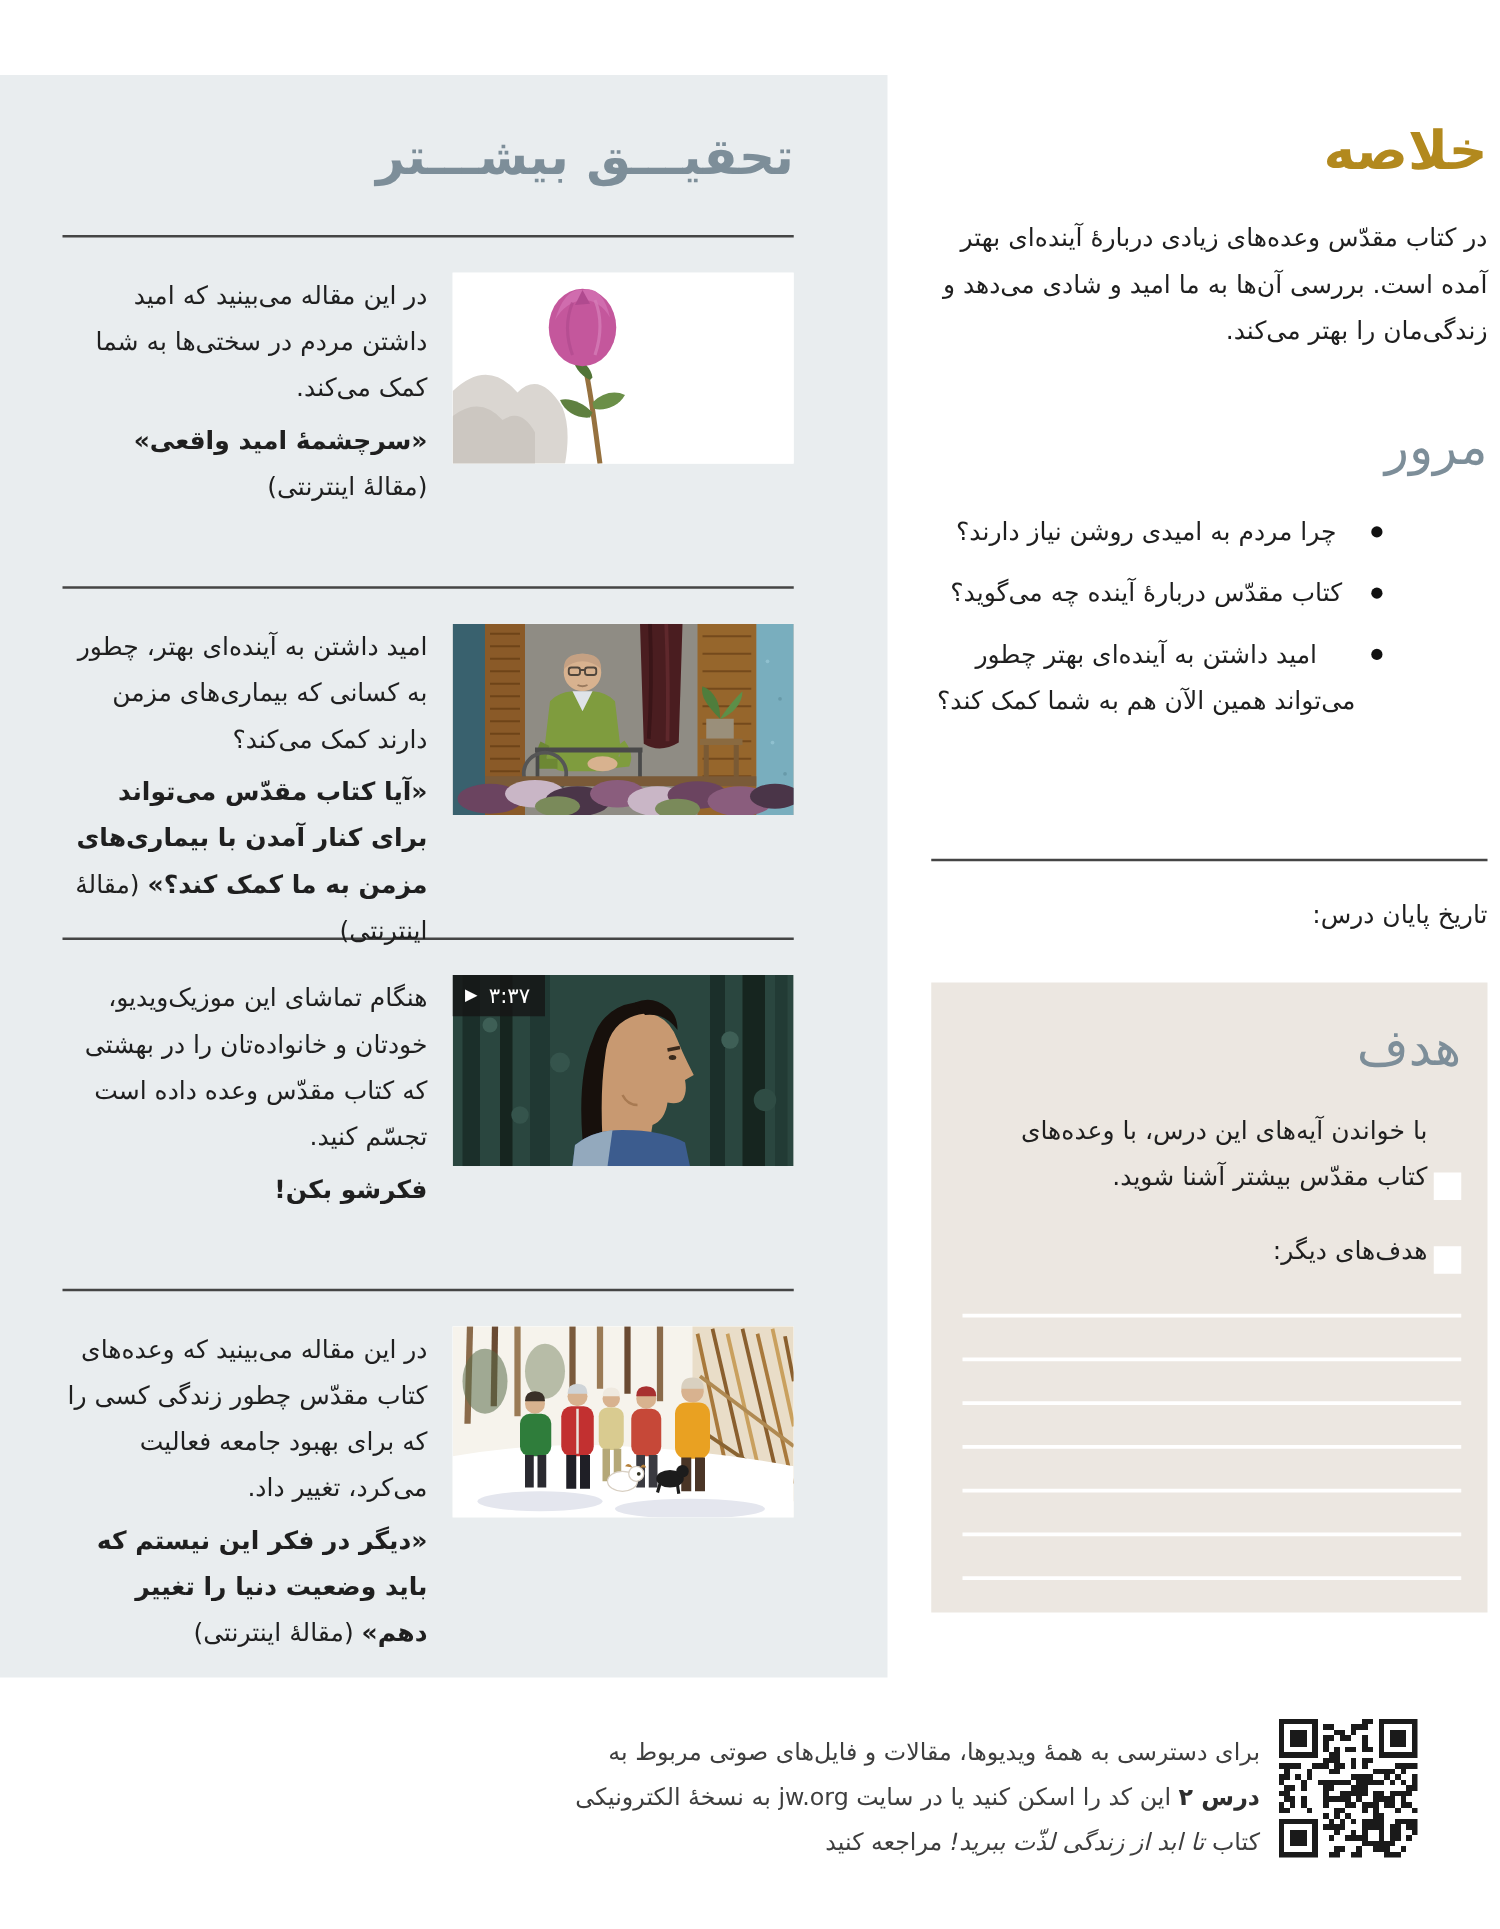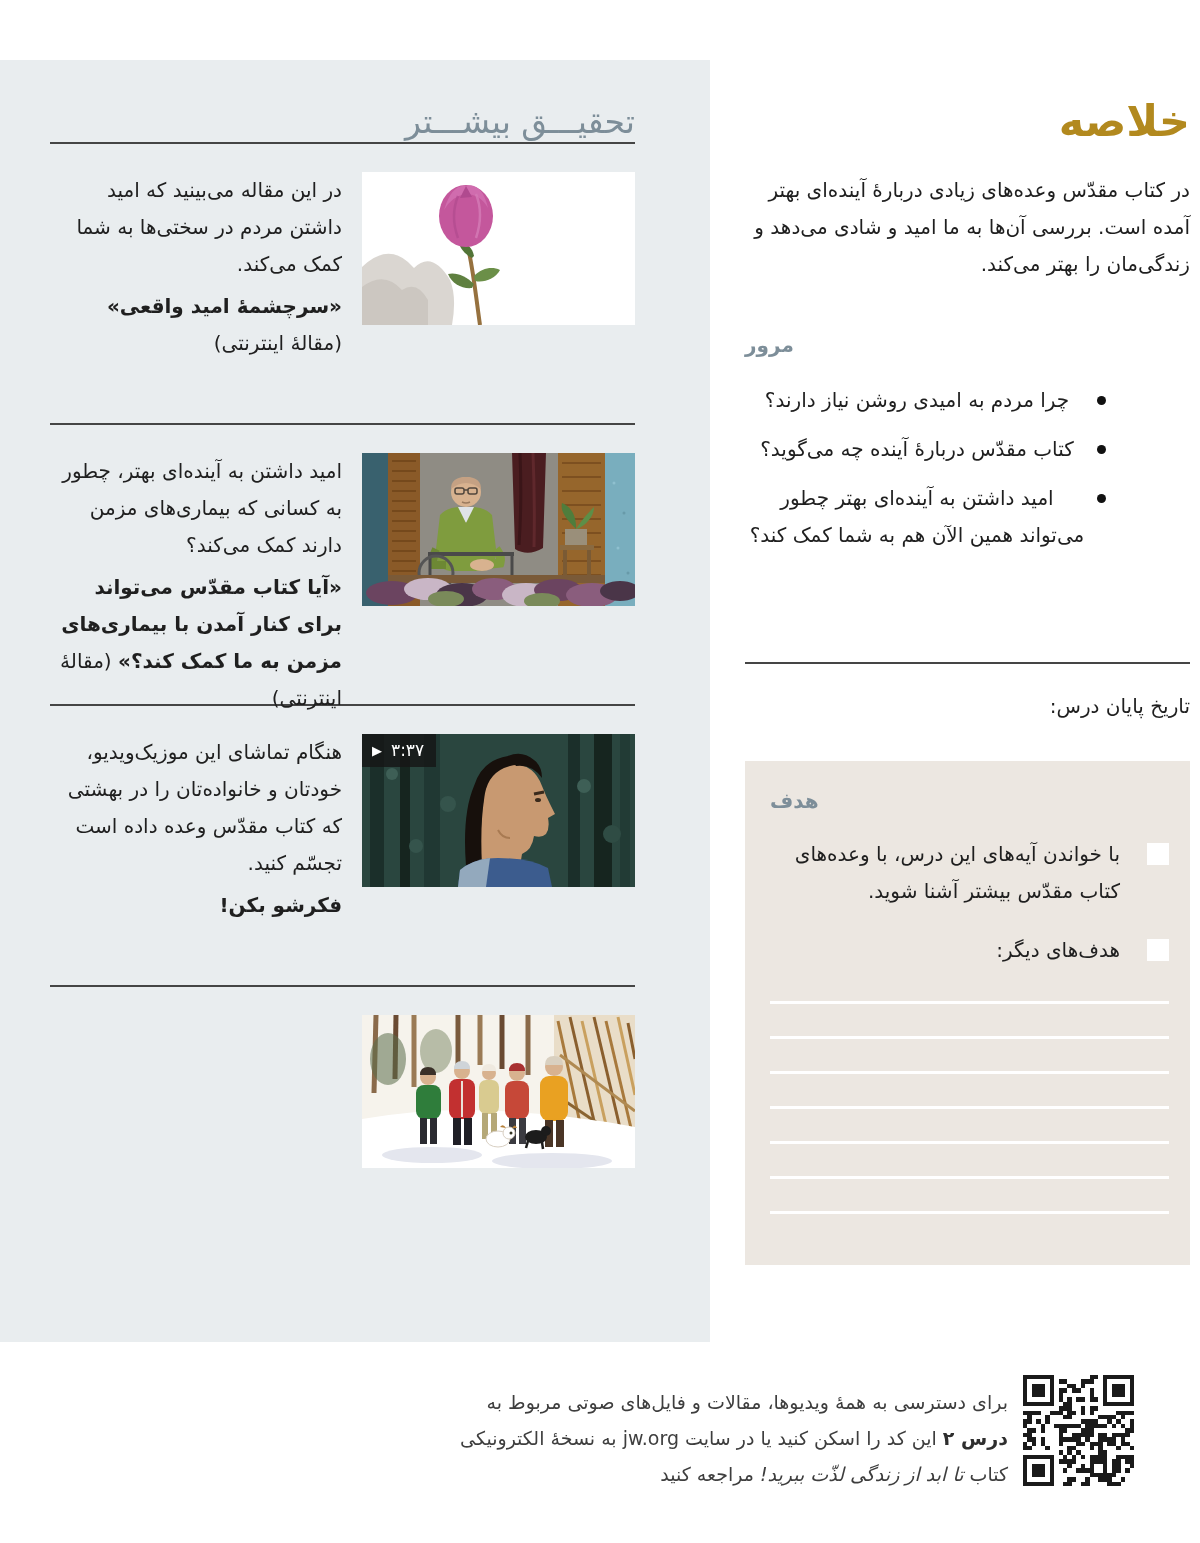--- a/index.html
+++ b/index.html
@@ -10,22 +10,22 @@
     background:#ffffff; direction:rtl; overflow:hidden; color:#1f1f1f;
   }
 
   
   .fr-panel {
     position:absolute; left:0; top:60px; width:710px; height:1282px;
     background:#e9edef;
   }
   .fr-inner { padding:42px 75px 0 50px; direction:rtl; }
   .fr-heading {
-    font-size:33px; font-weight:normal; color:#7d8e99;
-    text-align:right; letter-spacing:0.5px; line-height:1.2;
+    font-size:40px; font-weight:bold; color:#7d8e99;
+    text-align:right; letter-spacing:0.5px; margin-bottom:38px; line-height:1.2;
   }
   .fr-item { border-top:2px solid #454545; padding-top:28px; height:281px; }
   .fr-item.last { height:auto; }
   .fr-row { display:flex; gap:20px; align-items:flex-start; }
   .fr-media {
     flex:0 0 273px; width:273px; height:153px; overflow:hidden;
     position:relative; background:#fff;
   }
   .fr-media svg { display:block; }
   .fr-text { flex:1 1 auto; font-size:20px; line-height:37px; text-align:right; }
@@ -34,37 +34,37 @@
   .video-badge {
     position:absolute; top:0; left:0; height:33px; padding:0 12px 0 10px;
     background:rgba(22,22,22,0.82); color:#ffffff; display:flex; align-items:center;
     gap:9px; direction:ltr; font-size:17px;
   }
   .video-badge .tri { font-size:13px; line-height:1; }
 
   
   .rcol { position:absolute; top:95px; right:10px; width:445px; direction:rtl; }
   .h-gold { font-size:43px; font-weight:bold; color:#b2891e; text-align:right; line-height:1.25; }
-  .h-gray { font-size:20px; font-weight:bold; color:#7d8e99; text-align:left; line-height:1.25; }
+  .h-gray { font-size:40px; font-weight:normal; color:#7d8e99; text-align:right; line-height:1.25; }
   .summary-text { margin-top:23px; font-size:20px; line-height:37px; text-align:right; }
   .review-h { margin-top:50px; }
   .bullets { margin-top:24px; padding-left:4px; padding-right:105px; }
   .bullet { position:relative; font-size:20px; line-height:37px; text-align:center; margin-bottom:12px; }
   .bullet::before {
     content:""; position:absolute; right:-21px; top:14px;
     width:9px; height:9px; border-radius:50%; background:#111;
   }
   .rdivider { margin-top:108px; height:2px; background:#454545; }
   .date-label { margin-top:24px; font-size:20px; line-height:37px; text-align:right; }
 
   .goal-box {
     margin-top:36px; width:445px; height:504px; background:#ece7e1;
     padding:28px 21px 0 25px; overflow:hidden;
   }
-  .goal-row { display:flex; gap:27px; margin-top:22px; align-items:flex-start; }
+  .goal-row { display:flex; gap:5px; margin-top:22px; align-items:flex-end; }
   .goal-check {
     flex:0 0 22px; width:22px; height:22px; background:#ffffff; margin-top:7px;
   }
   .goal-text { font-size:20px; line-height:37px; text-align:right; }
   .rules { margin-top:14px; }
   .rule { height:3px; background:#ffffff; margin-top:32px; }
 
   
   .footer-text {
     position:absolute; top:1384px; right:192px; width:640px;
@@ -315,20 +315,27 @@
                 <circle cx="147" cy="118" r="6" fill="#ffffff" stroke="#d8cfc2"></circle>
                 <path d="M144,113 Q141,108 138,112 Z" fill="#b5803a"></path>
                   <path d="M150,113 Q153,108 155,113 Z" fill="#b5803a"></path>
                 <circle cx="149" cy="118" r="1.5" fill="#332"></circle>
                 <ellipse cx="174" cy="122" rx="11" ry="7" fill="#1c1c1c"></ellipse>
                 <circle cx="184" cy="116" r="5" fill="#1c1c1c"></circle>
                 <line x1="166" y1="126" x2="164" y2="133" stroke="#1c1c1c" stroke-width="2.5"></line>
                 <line x1="180" y1="127" x2="181" y2="134" stroke="#1c1c1c" stroke-width="2.5"></line>
               </g>
             </svg>
+          </div>
+          <div class="fr-text">
+            <p>در این مقاله می‌بینید که وعده‌های کتاب مقدّس چطور زندگی کسی را که برای بهبود جامعه فعالیت می‌کرد، تغییر داد.</p>
+            <p class="title">
+              <span class="b">«دیگر در فکر این نیستم که باید وضعیت دنیا را تغییر دهم»</span>
+              <span>(مقالهٔ اینترنتی)</span>
+            </p>
           </div>
         </div>
       </section>
     </div>
   </aside>
 
   <div class="rcol">
     <h2 class="h-gold">خلاصه</h2>
     <p class="summary-text">در کتاب مقدّس وعده‌های زیادی دربارهٔ آینده‌ای بهتر آمده است. بررسی آن‌ها به ما امید و شادی می‌دهد و زندگی‌مان را بهتر می‌کند.</p>
 

